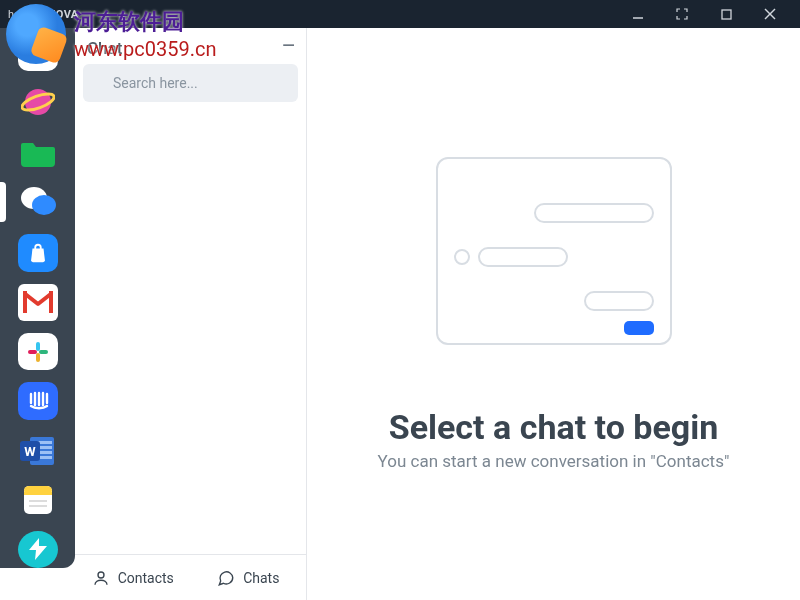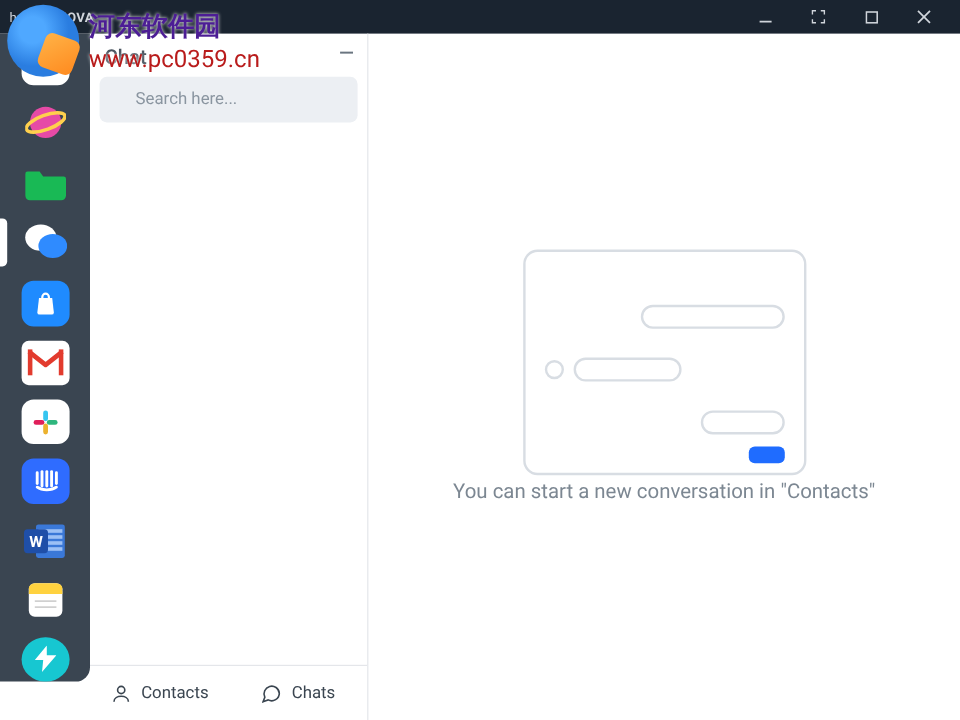--- a/index.html
+++ b/index.html
@@ -211,20 +211,21 @@
           <div class="avatar-circ"></div>
           <div class="bubble" style="width:90px"></div>
         </div>
       <div class="msg-row right">
           <div class="bubble" style="width:70px"></div>
         </div>
       <div class="msg-row right" style="margin-top:auto">
           <div class="bubble-blue"></div>
         </div>
     </div>
+    <div class="main-title">Select a chat to begin</div>
     <div class="main-sub">You can start a new conversation in "Contacts"</div>
   </div>
 </div>
 
 <div class="watermark">
   <span class="wm-logo"></span>
   <span class="wm-text">
     <div class="wm-row1">河东软件园</div>
     <div class="wm-row2">www.pc0359.cn</div>
   </span>

